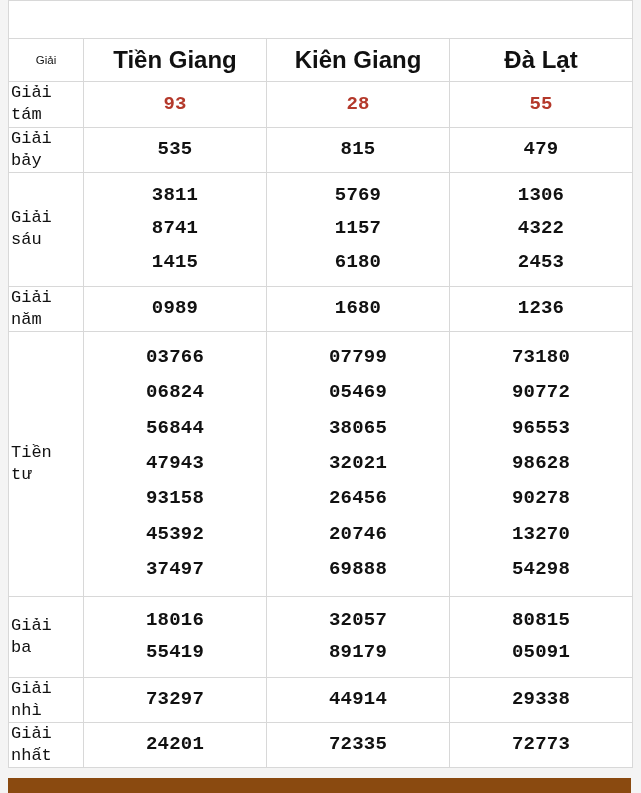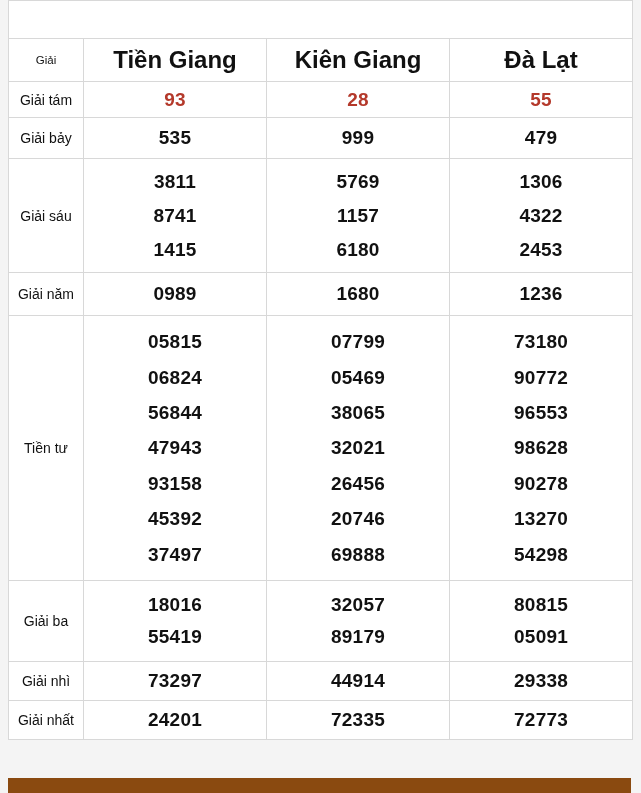--- a/index.html
+++ b/index.html
@@ -70,32 +70,33 @@
   }
 
   
   table.lottery td {
     border: 1px solid #d8d8d8;
     background: #ffffff;
   }
 
   td.rowlabel {
     width: 75px;
-    text-align: center;
     vertical-align: middle;
-    font-size: 14px;
+    font-size: 17px;
     color: #111111;
     padding: 0 2px;
     line-height: 1.3;
+    font-family: Liberation Mono, monospace;
   }
 
   td.numcell {
     text-align: right;
     vertical-align: middle;
     padding: 0;
+    font-family: Liberation Mono, monospace;
   }
 
   .numcell .numlist {
     display: flex;
     flex-direction: column;
     align-items: center;
     justify-content: space-around;
     height: 100%;
   }
 
@@ -189,21 +190,21 @@
 
         <tr class="r-g7">
           <td class="rowlabel">Giải bảy</td>
           <td class="numcell">
             <div class="numlist">
               <span class="num">535</span>
             </div>
           </td>
           <td class="numcell">
             <div class="numlist">
-              <span class="num">999</span>
+              <span class="num">815</span>
             </div>
           </td>
           <td class="numcell">
             <div class="numlist">
               <span class="num">479</span>
             </div>
           </td>
         </tr>
 
         <tr class="r-g6">
@@ -247,21 +248,21 @@
             <div class="numlist">
               <span class="num">1236</span>
             </div>
           </td>
         </tr>
 
         <tr class="r-g4">
           <td class="rowlabel">Tiền tư</td>
           <td class="numcell">
             <div class="numlist">
-              <span class="num">05815</span>
+              <span class="num">03766</span>
               <span class="num">06824</span>
               <span class="num">56844</span>
               <span class="num">47943</span>
               <span class="num">93158</span>
               <span class="num">45392</span>
               <span class="num">37497</span>
             </div>
           </td>
           <td class="numcell">
             <div class="numlist">

